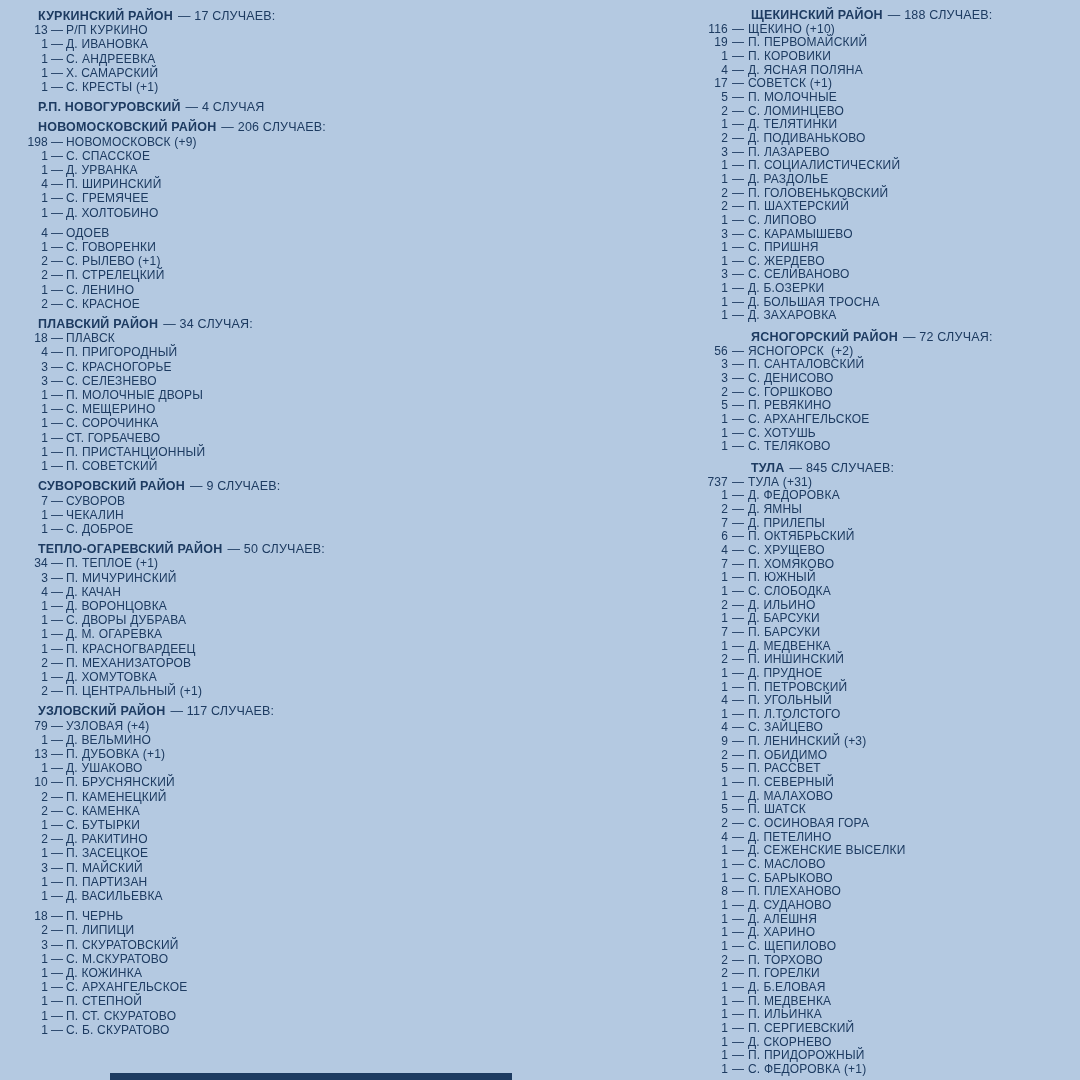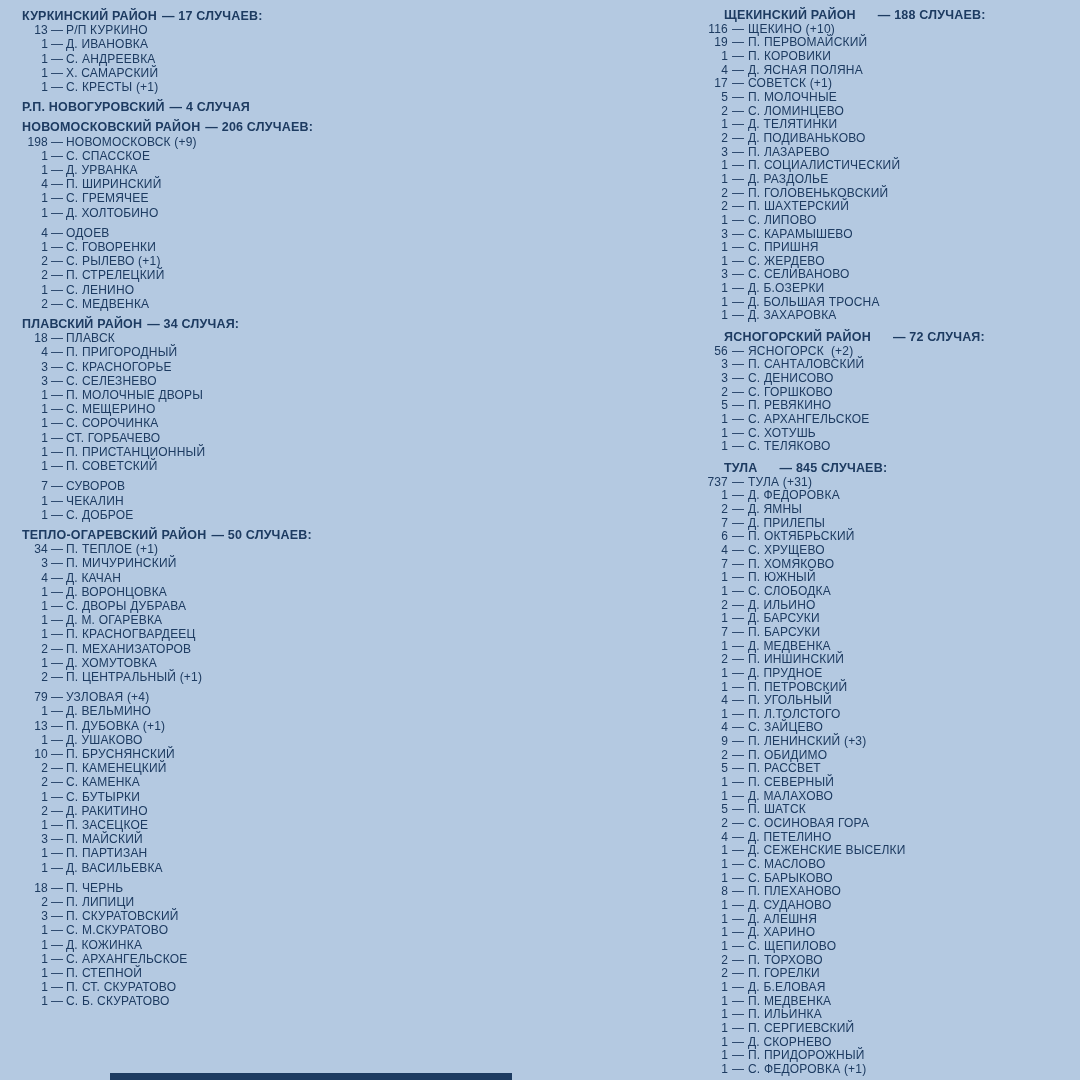--- a/index.html
+++ b/index.html
@@ -16,24 +16,25 @@
 
   .section + .section { margin-top: 6px; }
   .col-right .section + .section { margin-top: 8px; }
 
   .header {
     display: flex;
     font-weight: 700;
     font-size: 12.5px;
     line-height: 14.2px;
     letter-spacing: 0.2px;
+    margin-left: 16px;
     white-space: pre;
   }
-  .col-right .header { margin-left: 34px; line-height: 13.65px; gap: 17px; }
-  .h-count { font-weight: 700; margin-left: 5px; }
+  .col-right .header { margin-left: 61px; line-height: 13.65px; }
+  .h-count { font-weight: 400; margin-left: 5px; }
 
   .line {
     display: flex;
     font-size: 12px;
     line-height: 14.2px;
     letter-spacing: 0.2px;
   }
   .col-right .line { line-height: 13.65px; }
 
   .num  { width: 26px; text-align: right; white-space: pre; }
@@ -141,21 +142,21 @@
           <span class="name">П. СТРЕЛЕЦКИЙ</span>
         </div>
         <div class="line">
           <span class="num">1</span>
           <span class="dash">—</span>
           <span class="name">С. ЛЕНИНО</span>
         </div>
         <div class="line">
           <span class="num">2</span>
           <span class="dash">—</span>
-          <span class="name">С. МЕДВЕНКА</span>
+          <span class="name">С. КРАСНОЕ</span>
         </div>
       </div>
       <div class="section">
         <div class="header"><span class="h-title">ПЛАВСКИЙ РАЙОН</span><span class="h-count">— 34 СЛУЧАЯ:</span></div>
         <div class="line">
           <span class="num">18</span>
           <span class="dash">—</span>
           <span class="name">ПЛАВСК</span>
         </div>
         <div class="line">
@@ -198,20 +199,21 @@
           <span class="dash">—</span>
           <span class="name">П. ПРИСТАНЦИОННЫЙ</span>
         </div>
         <div class="line">
           <span class="num">1</span>
           <span class="dash">—</span>
           <span class="name">П. СОВЕТСКИЙ</span>
         </div>
       </div>
       <div class="section">
+        <div class="header"><span class="h-title">СУВОРОВСКИЙ РАЙОН</span><span class="h-count">— 9 СЛУЧАЕВ:</span></div>
         <div class="line">
           <span class="num">7</span>
           <span class="dash">—</span>
           <span class="name">СУВОРОВ</span>
         </div>
         <div class="line">
           <span class="num">1</span>
           <span class="dash">—</span>
           <span class="name">ЧЕКАЛИН</span>
         </div>
@@ -268,20 +270,21 @@
           <span class="dash">—</span>
           <span class="name">Д. ХОМУТОВКА</span>
         </div>
         <div class="line">
           <span class="num">2</span>
           <span class="dash">—</span>
           <span class="name">П. ЦЕНТРАЛЬНЫЙ (+1)</span>
         </div>
       </div>
       <div class="section">
+        <div class="header"><span class="h-title">УЗЛОВСКИЙ РАЙОН</span><span class="h-count">— 117 СЛУЧАЕВ:</span></div>
         <div class="line">
           <span class="num">79</span>
           <span class="dash">—</span>
           <span class="name">УЗЛОВАЯ (+4)</span>
         </div>
         <div class="line">
           <span class="num">1</span>
           <span class="dash">—</span>
           <span class="name">Д. ВЕЛЬМИНО</span>
         </div>

